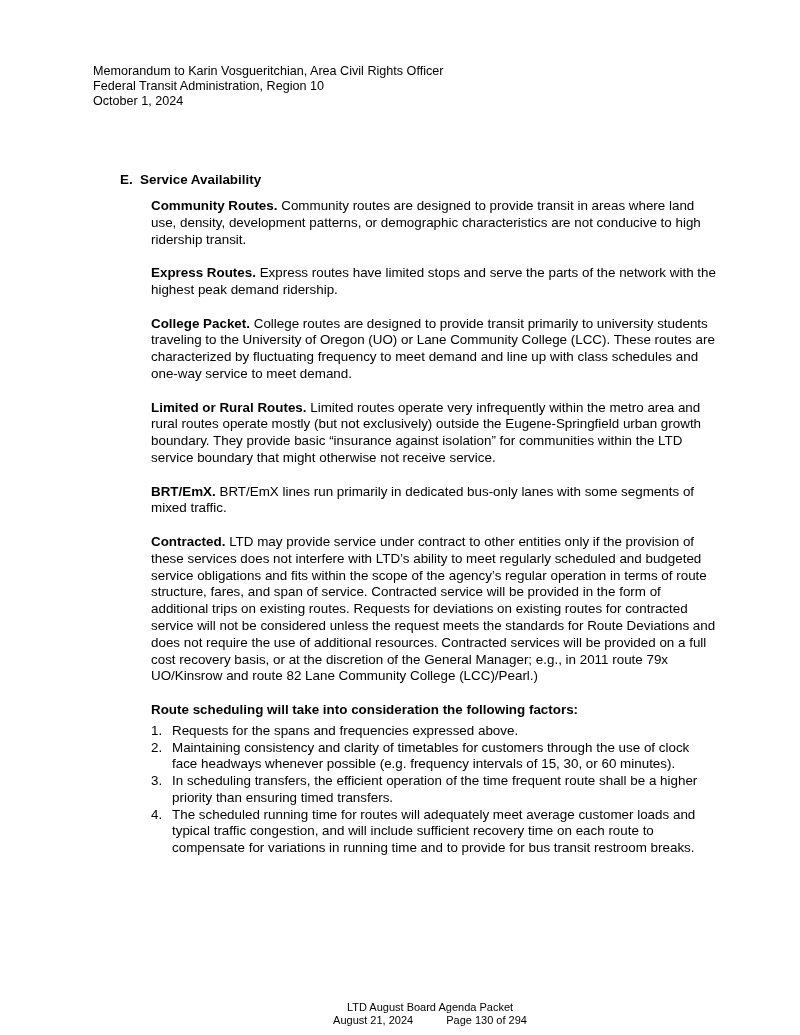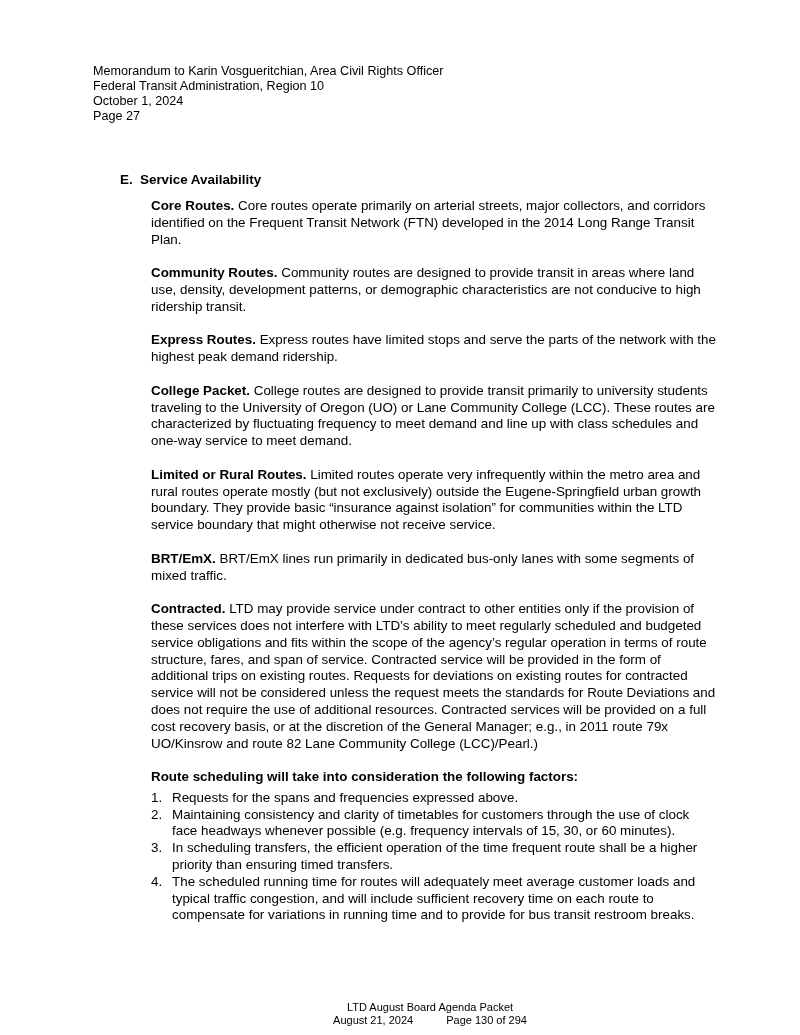--- a/index.html
+++ b/index.html
@@ -85,31 +85,29 @@
 </style>
 </head>
 <body>
 
 <div class="page">
 
   <div class="memo-header">
     <div>Memorandum to Karin Vosgueritchian, Area Civil Rights Officer</div>
     <div>Federal Transit Administration, Region 10</div>
     <div>October 1, 2024</div>
-    <div>Page 27</div>
   </div>
 
   <div class="section-heading">
     <span class="section-label">E.</span>
     <span>Service Availability</span>
   </div>
 
   <div class="content">
 
-    <p><strong>Core Routes.</strong> <span>Core routes operate primarily on arterial streets, major collectors, and corridors identified on the Frequent Transit Network (FTN) developed in the 2014 Long Range Transit Plan.</span></p>
 
     <p><strong>Community Routes.</strong> <span>Community routes are designed to provide transit in areas where land use, density, development patterns, or demographic characteristics are not conducive to high ridership transit.</span></p>
 
     <p><strong>Express Routes.</strong> <span>Express routes have limited stops and serve the parts of the network with the highest peak demand ridership.</span></p>
 
     <p><strong>College Packet.</strong> <span>College routes are designed to provide transit primarily to university students traveling to the University of Oregon (UO) or Lane Community College (LCC). These routes are characterized by fluctuating frequency to meet demand and line up with class schedules and one-way service to meet demand.</span></p>
 
     <p><strong>Limited or Rural Routes.</strong> <span>Limited routes operate very infrequently within the metro area and rural routes operate mostly (but not exclusively) outside the Eugene-Springfield urban growth boundary. They provide basic “insurance against isolation” for communities within the LTD service boundary that might otherwise not receive service.</span></p>
 
     <p><strong>BRT/EmX.</strong> <span>BRT/EmX lines run primarily in dedicated bus-only lanes with some segments of mixed traffic.</span></p>

